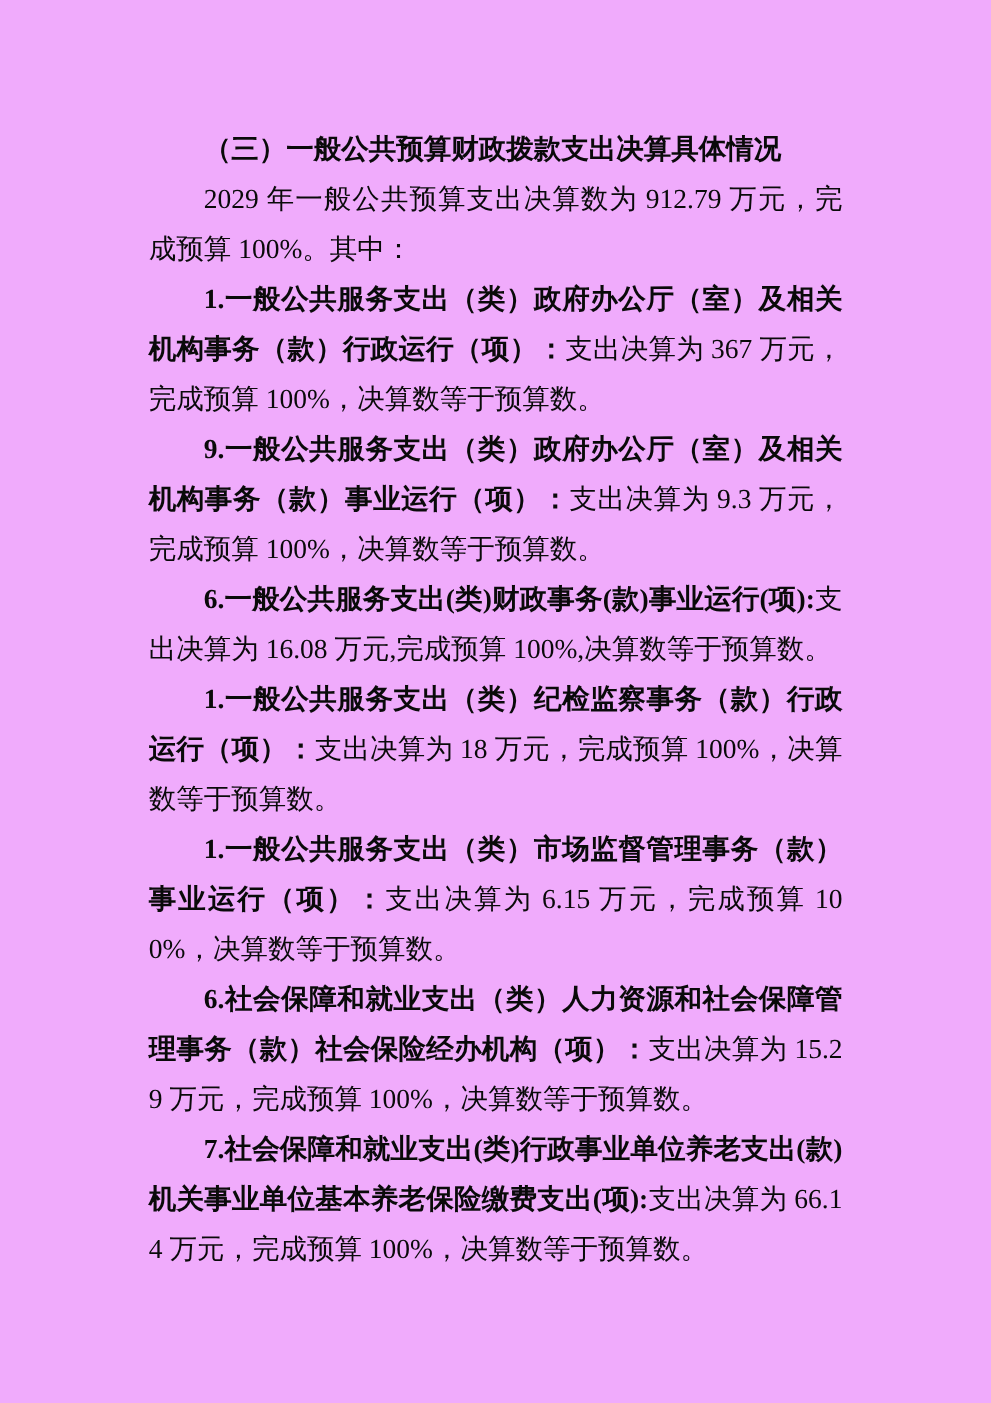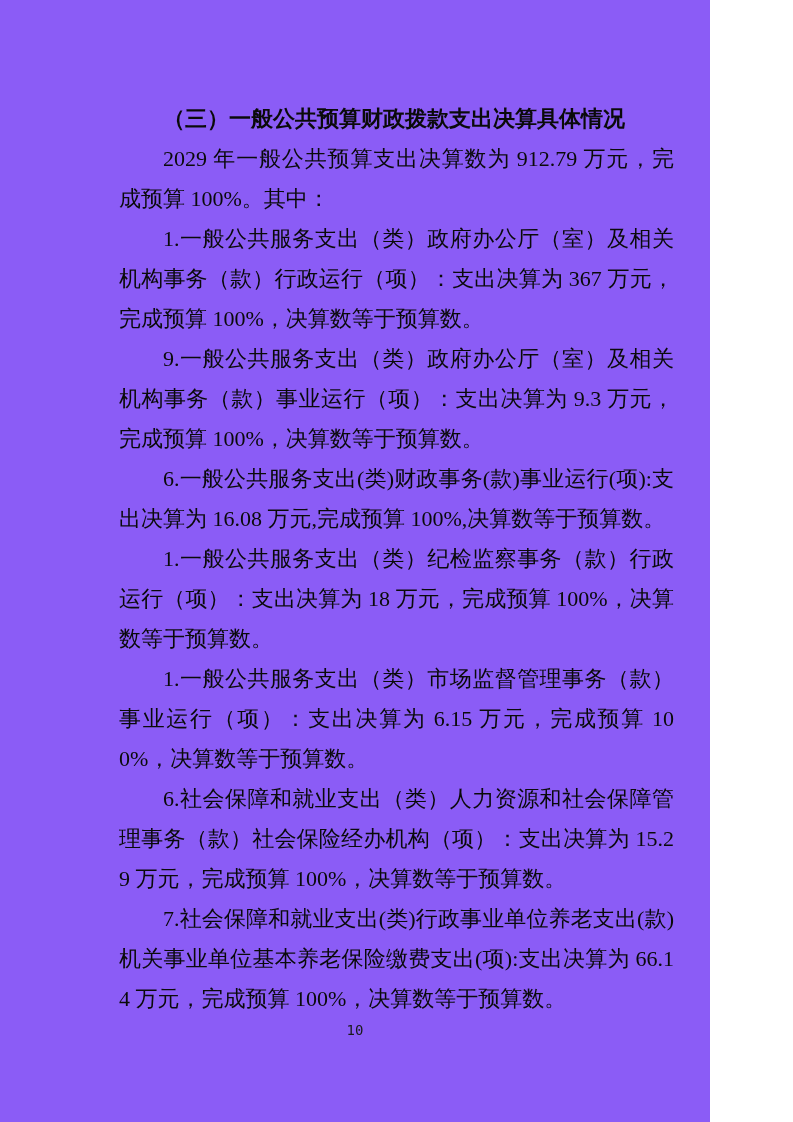--- a/index.html
+++ b/index.html
@@ -2,23 +2,23 @@
 <html><head>
 <meta charset="utf-8">
 <style>
   html, body {
     margin: 0;
     padding: 0;
     background: #ffffff;
   }
   .page {
     position: relative;
-    width: 710px;
+    width: 793px;
     height: 1122px;
-    background: #8b5cf6;
+    background: #f0abfc;
     overflow: hidden;
     font-family: "Liberation Serif", "DejaVu Serif", serif;
     color: #0a0a0a;
   }
   .content {
     position: absolute;
     left: 119px;
     top: 99px;
     width: 555px;
   }
@@ -27,21 +27,21 @@
     font-size: 22px;
     line-height: 40px;
     text-align: justify;
     text-indent: 2em;
     word-break: break-all;
   }
   .heading {
     font-weight: 700;
   }
   .lead {
-    font-weight: 400;
+    font-weight: 700;
   }
   .page-number {
     position: absolute;
     top: 1019px;
     left: 0;
     width: 100%;
     text-align: center;
     font-family: "DejaVu Sans Mono", monospace;
     font-size: 14px;
     line-height: 22px;
@@ -67,14 +67,13 @@
     <p class="para"><span class="lead">1.一般公共服务支出（类）纪检监察事务（款）行政运行（项）：</span><span>支出决算为 18 万元，完成预算 100%，决算数等于预算数。</span></p>
 
     <p class="para"><span class="lead">1.一般公共服务支出（类）市场监督管理事务（款）事业运行（项）：</span><span>支出决算为 6.15 万元，完成预算 100%，决算数等于预算数。</span></p>
 
     <p class="para"><span class="lead">6.社会保障和就业支出（类）人力资源和社会保障管理事务（款）社会保险经办机构（项）：</span><span>支出决算为 15.29 万元，完成预算 100%，决算数等于预算数。</span></p>
 
     <p class="para"><span class="lead">7.社会保障和就业支出(类)行政事业单位养老支出(款)机关事业单位基本养老保险缴费支出(项):</span><span>支出决算为 66.14 万元，完成预算 100%，决算数等于预算数。</span></p>
 
   </div>
 
-  <div class="page-number">10</div>
 </div>
 
 </body></html>

